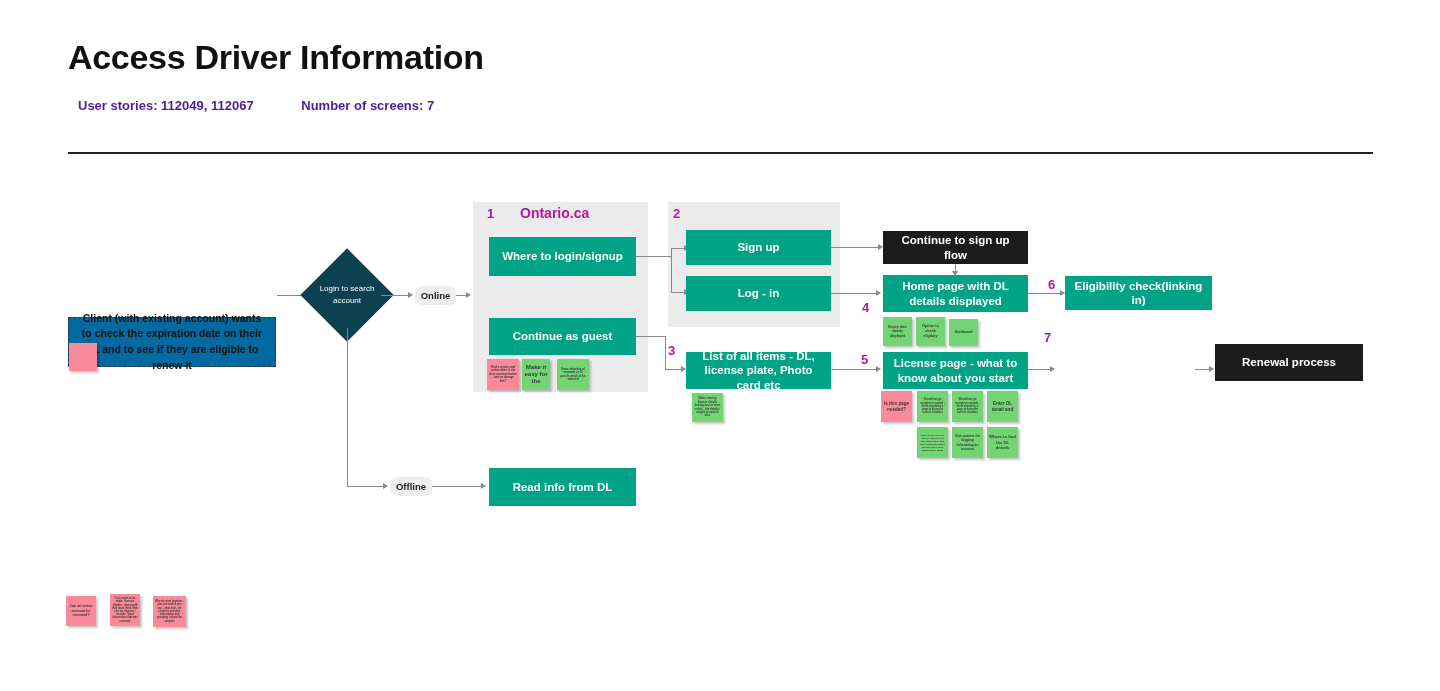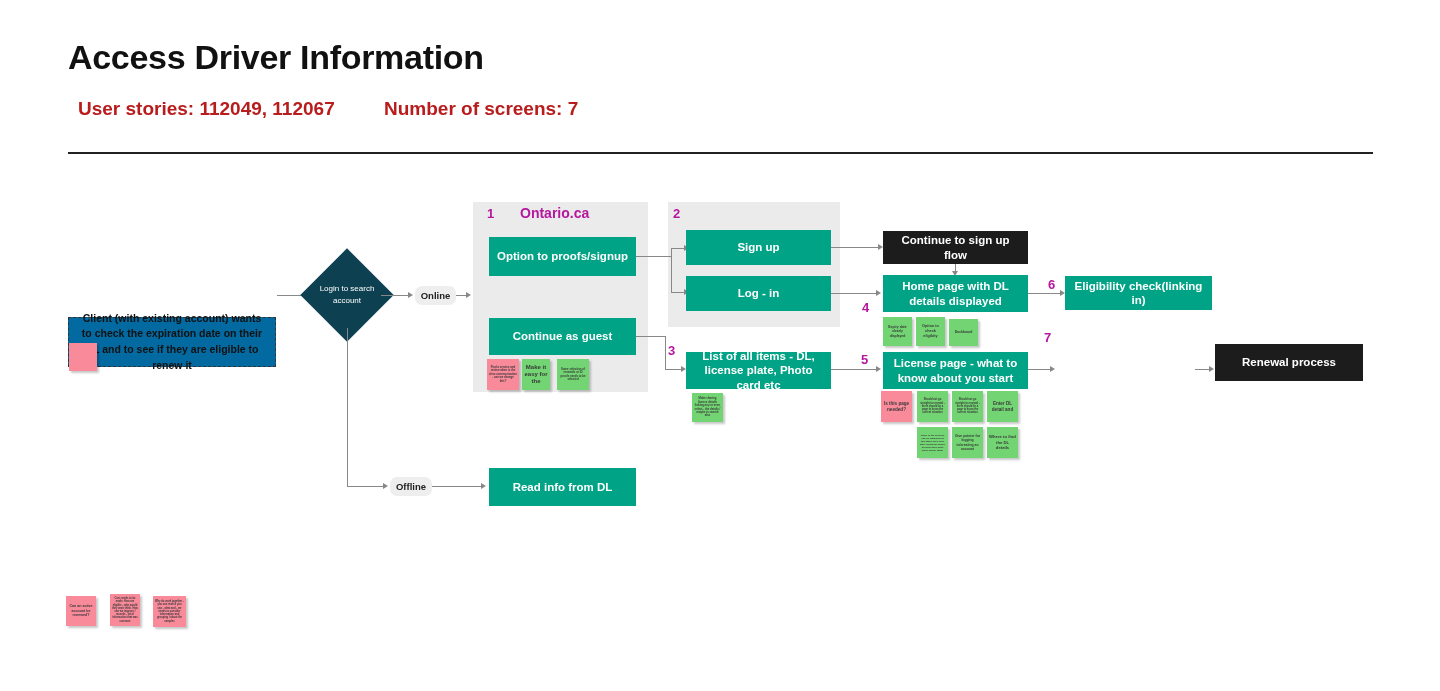--- a/index.html
+++ b/index.html
@@ -8,21 +8,21 @@
     font-family:"Liberation Sans", sans-serif;
     color:#1a1a1a;overflow:hidden;position:relative;
   }
   #canvas{position:absolute;inset:0;}
 
   
   .page-title{
     position:absolute;left:68px;top:38px;
     font-size:34px;font-weight:bold;letter-spacing:-0.3px;color:#111;
   }
-  .meta-row{position:absolute;left:78px;top:98px;font-size:19px;font-weight:bold;color:#b91c1c;}
+  .meta-row{position:absolute;left:78px;top:98px;font-size:13px;font-weight:bold;color:#4c1d95;}
   .meta-row .meta-2{margin-left:44px;}
   .hr{position:absolute;left:68px;top:152px;width:1305px;height:2px;background:#222;}
 
   
   .node{position:absolute;box-sizing:border-box;display:flex;align-items:center;justify-content:center;text-align:center;}
 
   .teal{background:#00a385;color:#fff;font-size:11.5px;font-weight:bold;line-height:1.25;padding:4px 8px;}
   .black{background:#1c1c1c;color:#fff;font-size:11.5px;font-weight:bold;line-height:1.25;padding:4px 8px;}
   .pill{background:#eeeeee;color:#222;font-size:9.5px;font-weight:bold;border-radius:7px;}
   .dashed{border:1.6px dashed #333;background:#0369a1;color:#111;font-size:10.5px;font-weight:bold;line-height:1.5;padding:6px 9px;margin-top:47px;}
@@ -99,21 +99,21 @@
 
   <div class="ln lnv" style="left:346.5px;top:328px;width:1.4px;height:159px;"></div>
   <div class="ln lnh" style="left:346.5px;top:486px;width:38px;"></div>
   <div class="arw" style="left:383px;top:483px;"></div>
   <div class="node pill" style="left:390px;top:477px;width:42px;height:19px;">Offline</div>
   <div class="ln lnh" style="left:432px;top:486px;width:50px;"></div>
   <div class="arw" style="left:481px;top:483px;"></div>
 
   <div class="node teal" style="left:489px;top:468px;width:147px;height:38px;">Read info from DL</div>
 
-  <div class="node teal" style="left:489px;top:237px;width:147px;height:39px;">Option to proofs/signup</div>
+  <div class="node teal" style="left:489px;top:237px;width:147px;height:39px;">Where to login/signup</div>
   <div class="node teal" style="left:489px;top:318px;width:147px;height:37px;">Continue as guest</div>
 
   <div class="note pink" style="left:487px;top:359px;width:32px;height:31px;">
     <span style="font-size:2.8px;line-height:1.25;">Find a service and review when is the clear communication - can we change this?</span>
   </div>
   <div class="note green" style="left:522px;top:359px;width:28px;height:31px;">
     <span style="font-size:6px;line-height:1.2;">Make it easy for the</span>
   </div>
   <div class="note green" style="left:557px;top:359px;width:32px;height:31px;">
     <span style="font-size:2.8px;line-height:1.25;">Some selection of renewals or ID proofs needs to be selected</span>

